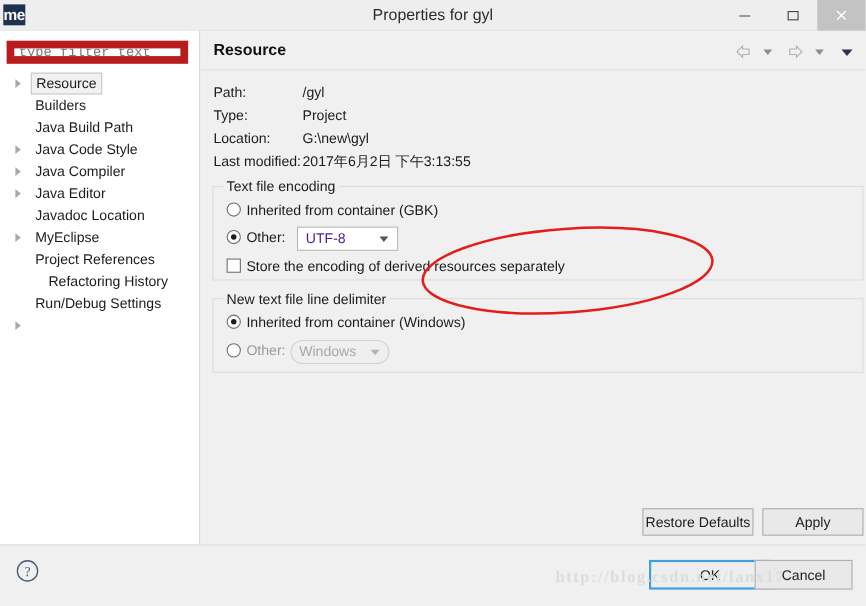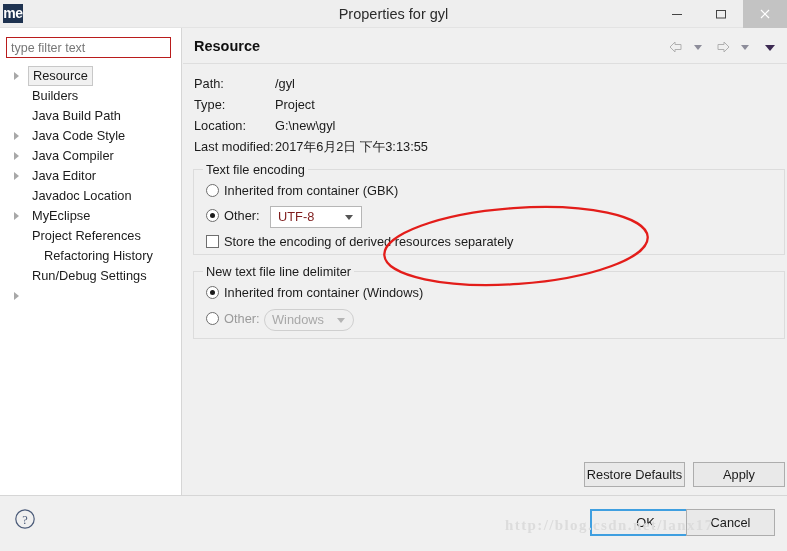--- a/index.html
+++ b/index.html
@@ -58,27 +58,27 @@
   
   #left-panel {
     position: absolute; left: 0; top: 28px;
     width: 182px; height: 467px;
     background: #ffffff;
     border-right: 1px solid #d6d6d6;
   }
   #filter-box {
     position: absolute; left: 6px; top: 9px;
     width: 165px; height: 21px;
-    border: 1px solid #b91c1c;
+    border: 7px solid #b91c1c;
     background: #ffffff;
     font-size: 12.5px;
     color: #0f172a;
     padding: 0 4px;
     line-height: 19px;
-    font-family: Liberation Sans, sans-serif;
+    font-family: Liberation Mono, monospace;
     outline: none;
   }
   #filter-box::placeholder { color: #777777; opacity: 1; }
 
   #tree { position: absolute; left: 0; top: 38px; width: 182px; }
   .tree-row {
     position: relative;
     height: 20px;
     line-height: 20px;
     font-size: 12.8px;
@@ -192,21 +192,21 @@
   }
   .ctl-text { position: absolute; left: 18px; top: 0; line-height: 17px; }
 
   
   .combo {
     position: absolute;
     height: 22px;
     border: 1px solid #b6b6b6;
     background: #ffffff;
     font-size: 12.8px;
-    color: #7f1d1d;
+    color: #4c1d95;
     line-height: 20px;
     font-family: "Liberation Sans", sans-serif;
   }
   .combo .cval { position: absolute; left: 7px; top: 0; line-height: 20px; }
   .combo .carrow {
     position: absolute; right: 8px; top: 8px;
     width: 0; height: 0;
     border-left: 4px solid transparent;
     border-right: 4px solid transparent;
     border-top: 5px solid #555555;

